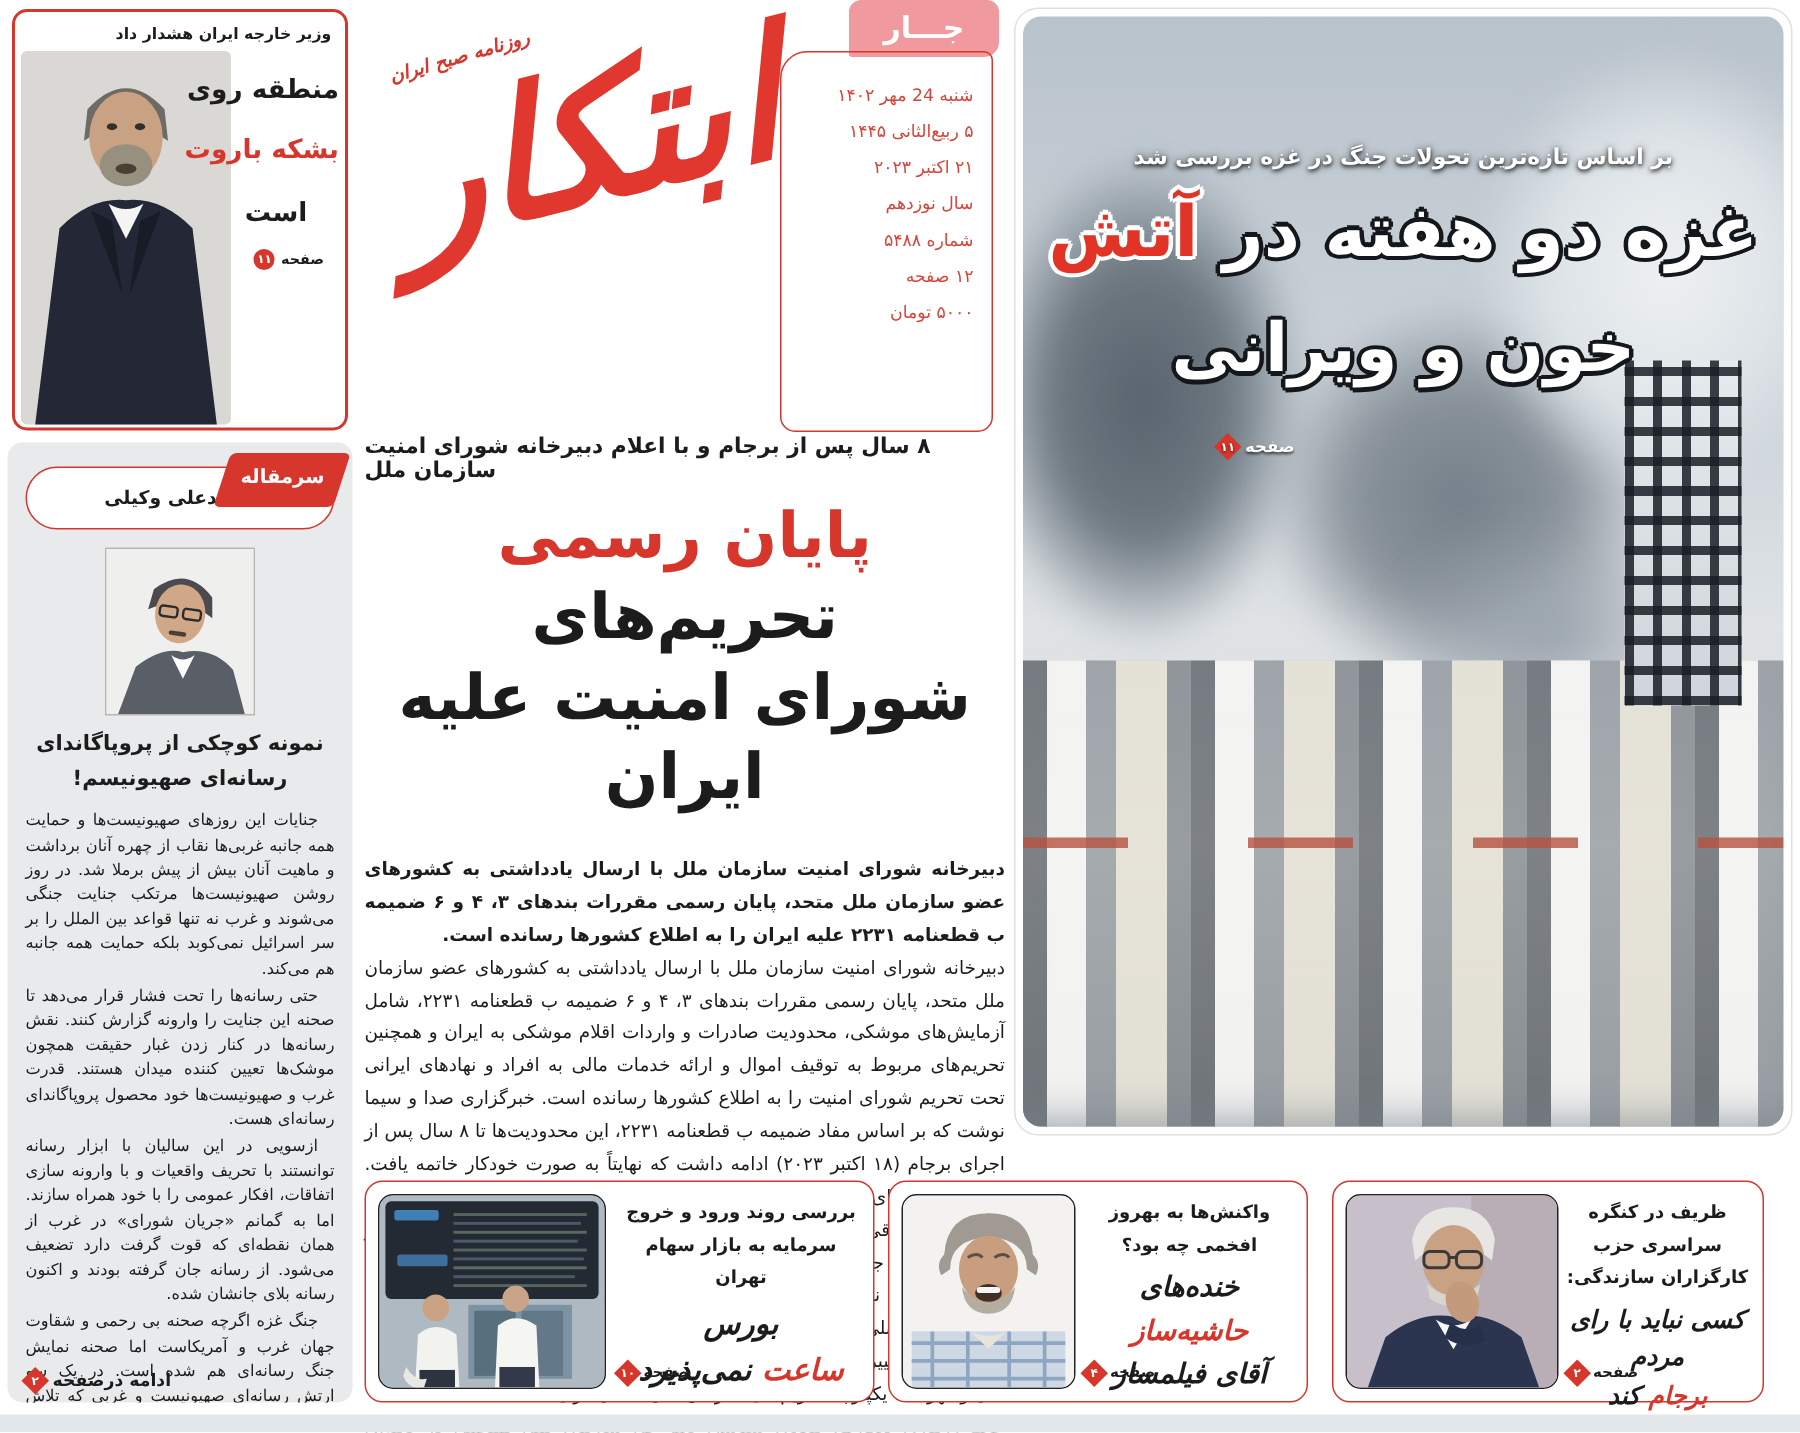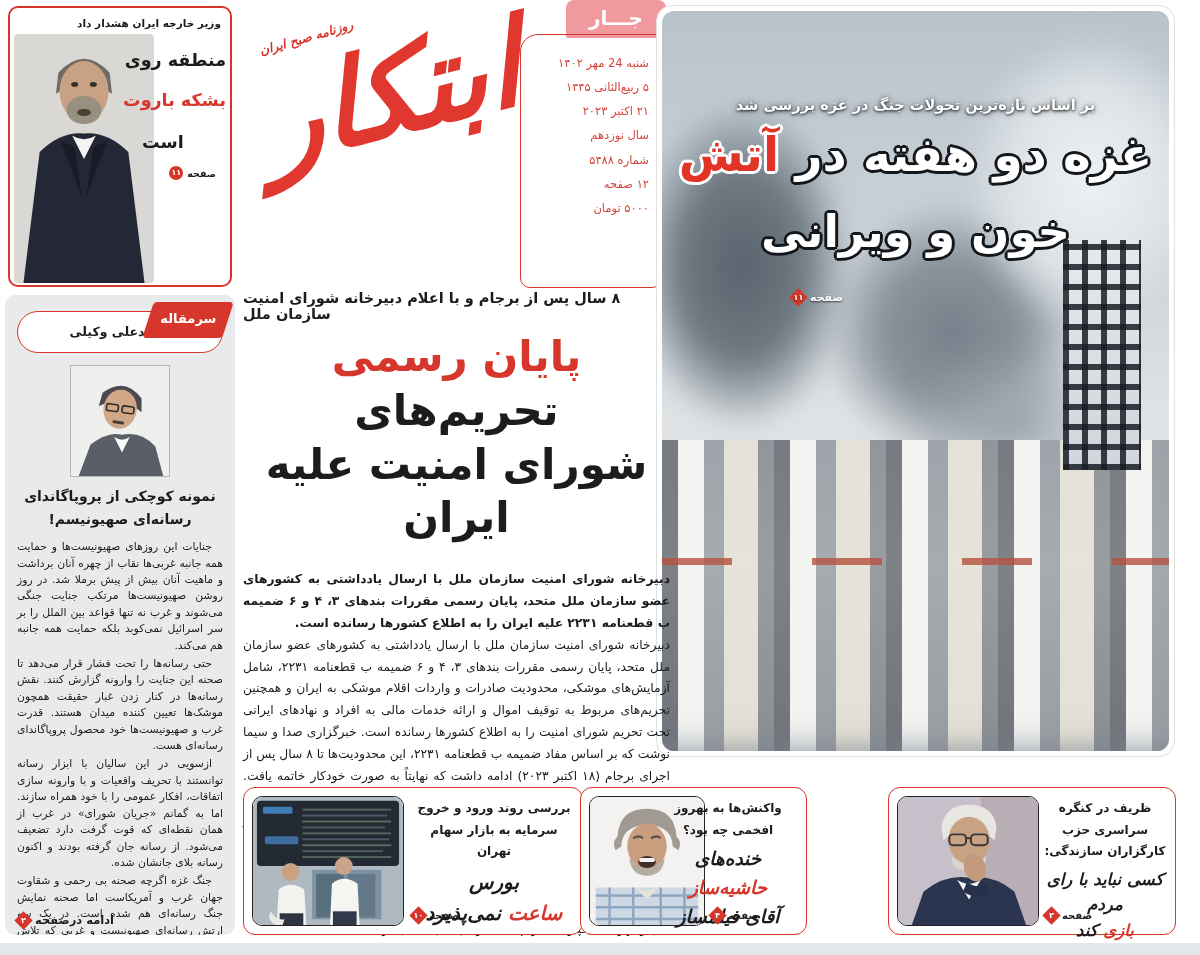--- a/index.html
+++ b/index.html
@@ -8,42 +8,42 @@
   #page { position:relative; width:1200px; height:955px; background:#fff; overflow:hidden; margin:0 auto;padding-left:24px; }
   .red { color:#d6362b; }
 
   
   #tl-card { position:absolute; left:8px; top:6px; width:224px; height:281px;
              border:2px solid #d6362b; border-radius:10px; background:#fff; }
   #tl-kicker { position:absolute; top:9px; right:6px; width:150px; text-align:center;
                font-size:10.5px; font-weight:bold; }
   #tl-photo { position:absolute; left:4px; top:26px; width:140px; height:249px; }
   #tl-photo svg { width:100%; height:100%; border-radius:4px; }
-  .tl-line { position:absolute; right:4px; width:84px; text-align:left;
+  .tl-line { position:absolute; right:4px; width:84px; text-align:center;
              font-weight:bold; font-size:17.5px; white-space:nowrap; }
   #tl-l1 { top:42px; } #tl-l2 { top:82px; } #tl-l3 { top:124px; }
   #tl-page { position:absolute; right:14px; top:158px; font-size:9.5px; font-weight:bold;
              display:flex; align-items:center; gap:4px; }
 
   
   #corner-tab { position:absolute; left:566px; top:0; width:100px; height:38px;
                 background:#f09aa0; border-radius:8px 8px 10px 2px; color:#fff;
                 font-weight:bold; font-size:20px; text-align:center; line-height:36px; }
   #logo { position:absolute; left:242px; top:-6px; width:300px; height:300px; pointer-events:none; }
   #logo-text { position:absolute; left:10px; top:40px; width:280px; text-align:center;
                font-size:118px; font-weight:bold; font-style:italic; color:#e0372e;
                transform:rotate(-14deg) skewX(-6deg); line-height:1; }
   #logo-sub { position:absolute; left:258px; top:30px; color:#d6362b; font-size:12.5px;
               font-weight:bold; font-style:italic; transform:rotate(-16deg); }
   #datebox { position:absolute; left:520px; top:34px; width:142px; height:254px;
              border:1.6px solid #d6362b; border-radius:18px 6px 10px 10px; padding:16px 12px; }
   .dateline-row { color:#d6453c; font-size:11.5px; font-weight:500; line-height:2.1; text-align:right; }
 
   
-  #gaza-card { position:absolute; left:656px; top:5px; width:519px; height:752px;
+  #gaza-card { position:absolute; left:676px; top:5px; width:519px; height:752px;
                background:#fff; border:1px solid #e0e0e0; border-radius:16px; padding:5px; }
   #gaza-photo { position:relative; width:100%; height:100%; border-radius:12px; overflow:hidden;
                 background:linear-gradient(180deg,#b9c3cc 0%,#cfd6db 38%,#dfe3e6 55%,#d4d7d9 100%); }
   .smoke { position:absolute; border-radius:50%; filter:blur(10px); }
   #smoke1 { left:-30px; top:90px; width:220px; height:330px;
             background:radial-gradient(closest-side,#59636d 0%,#6e7982 55%,transparent 100%); }
   #smoke2 { left:160px; top:190px; width:260px; height:260px;
             background:radial-gradient(closest-side,#74808a 0%,#8b949c 55%,transparent 100%); }
   #smoke3 { left:300px; top:20px; width:260px; height:300px;
             background:radial-gradient(closest-side,#eef1f3 0%,#dde3e7 60%,transparent 100%); }
@@ -109,21 +109,21 @@
   .btext { position:absolute; top:10px; bottom:8px; right:8px; }
   .bkicker { text-align:center; font-size:12px; font-weight:bold; line-height:1.8; }
   .card-headline { margin-top:4px; text-align:center; font-weight:bold;font-style:italic; }
   .hl-line { font-size:20px; line-height:1.55; letter-spacing:-.5px; }
   .bpage { position:absolute; bottom:12px; display:flex; align-items:center; gap:4px;
            font-size:10px; font-weight:bold; direction:ltr; }
   #card-bourse { left:243px; width:340px; }
   #card-bourse .bphoto { width:152px; }
   #card-bourse .btext { left:170px; width:160px; }
   #card-bourse .bpage { left:168px; }
-  #card-afkhami { left:580px; width:227px; }
+  #card-afkhami { left:592px; width:280px; }
   #card-afkhami .bphoto { width:116px; }
   #card-afkhami .btext { left:132px; width:140px; }
   #card-afkhami .bpage { left:130px; }
   #card-afkhami .hl-line { font-size:18.5px; }
   #card-zarif { left:888px; width:288px; }
   #card-zarif .bphoto { width:142px; }
   #card-zarif .btext { left:158px; width:124px; }
   #card-zarif .bpage { left:156px; }
   #card-zarif .hl-line { font-size:16.5px; }
 
@@ -356,21 +356,21 @@
         <path d="M14,130 L26,96 Q48,78 72,82 Q96,78 118,96 L130,130 Z" fill="#2b3550"></path>
         <path d="M60,84 L72,104 L84,84 Q72,92 60,84 Z" fill="#f6f6f4"></path>
         <ellipse cx="78" cy="72" rx="11" ry="14" fill="#c49a7d" transform="rotate(-18 78 72)"></ellipse>
         <path d="M70,86 q10,8 20,2 l4,10 q-14,8 -28,-2 Z" fill="#27304a"></path>
       </svg>
     </div>
     <div class="btext">
       <div class="bkicker">ظریف در کنگره سراسری حزب کارگزاران سازندگی:</div>
       <div class="card-headline">
           <div class="hl-line"><span>کسی نباید با رای مردم</span></div>
-          <div class="hl-line"><span class="red">بازی</span><span> کند</span></div>
+          <div class="hl-line"><span class="red">برجام</span><span> کند</span></div>
         </div>
     </div>
     <div class="bpage">
       <span class="diamond">
           <span>۲</span>
         </span>
       <span>صفحه</span>
     </div>
   </div>
 

